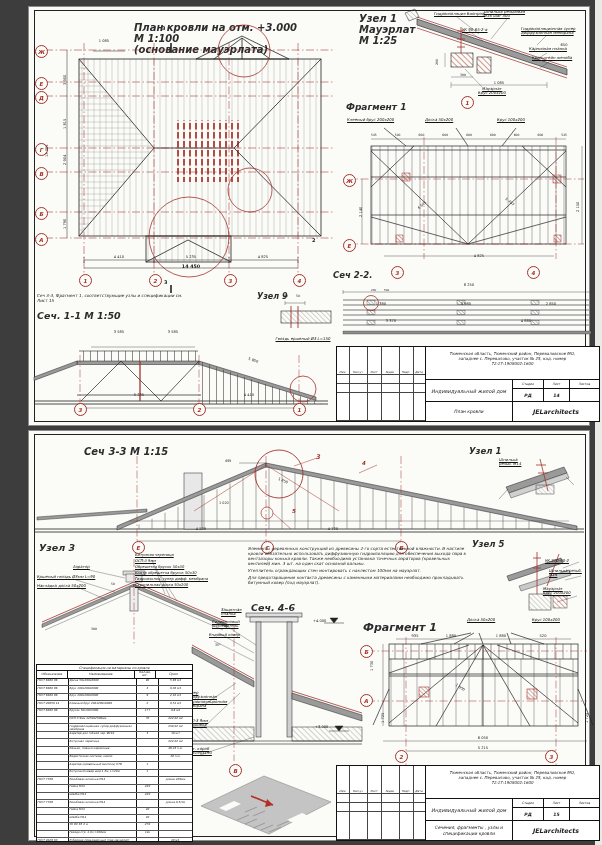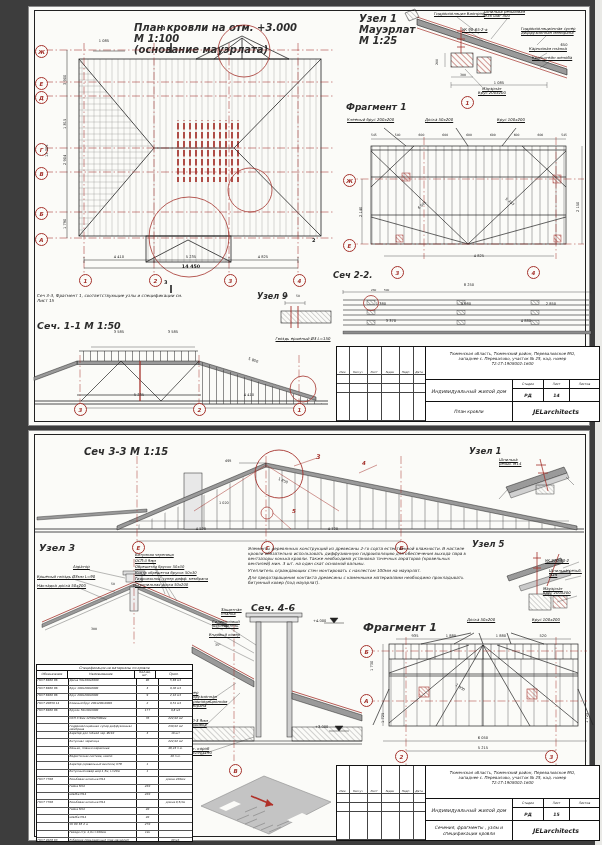--- a/index.html
+++ b/index.html
@@ -253,21 +253,21 @@
           </pattern>
         </defs>
     <rect x="2" y="12" width="50" height="12" fill="url(#gh-n2)" stroke="#222" stroke-width=".6"></rect>
     <path d="M12 7V29M19 7V29" stroke="#a5322c" stroke-width=".9"></path>
     <path d="M6 4H26M6 2V6M26 2V6" stroke="#333" stroke-width=".4" fill="none"></path>
   </svg>
   <span class="dim" style="left:255px;top:287px;font-size:3px">50</span>
   <span class="dim" style="left:267px;top:287px;font-size:3px">50</span>
   <div class="lbl" style="left:234px;top:330px;width:80px;text-align:center">Гвоздь ершеный Ø3 L=150</div>
 
-  <div class="ttl" style="left:8px;top:314px;font-size:9.5px">Сеч. 1-1 М 1:50</div>
+  <div class="ttl" style="left:8px;top:304px;font-size:9.5px">Сеч. 1-1 М 1:50</div>
   <svg style="left:2px;top:318px" width="300" height="88" viewBox="0 0 300 88">
     <defs>
       <pattern id="pv-s11" width="7" height="7" patternUnits="userSpaceOnUse">
             <path d="M3.5 0V7" stroke="#444" stroke-width=".6"></path>
           </pattern>
       <clipPath id="c-s11">
             <polygon points="168,36 292,79 168,79"></polygon>
           </clipPath>
     </defs>
     <path d="M3 76H297M3 79H297" stroke="#222" stroke-width=".8" fill="none"></path>

